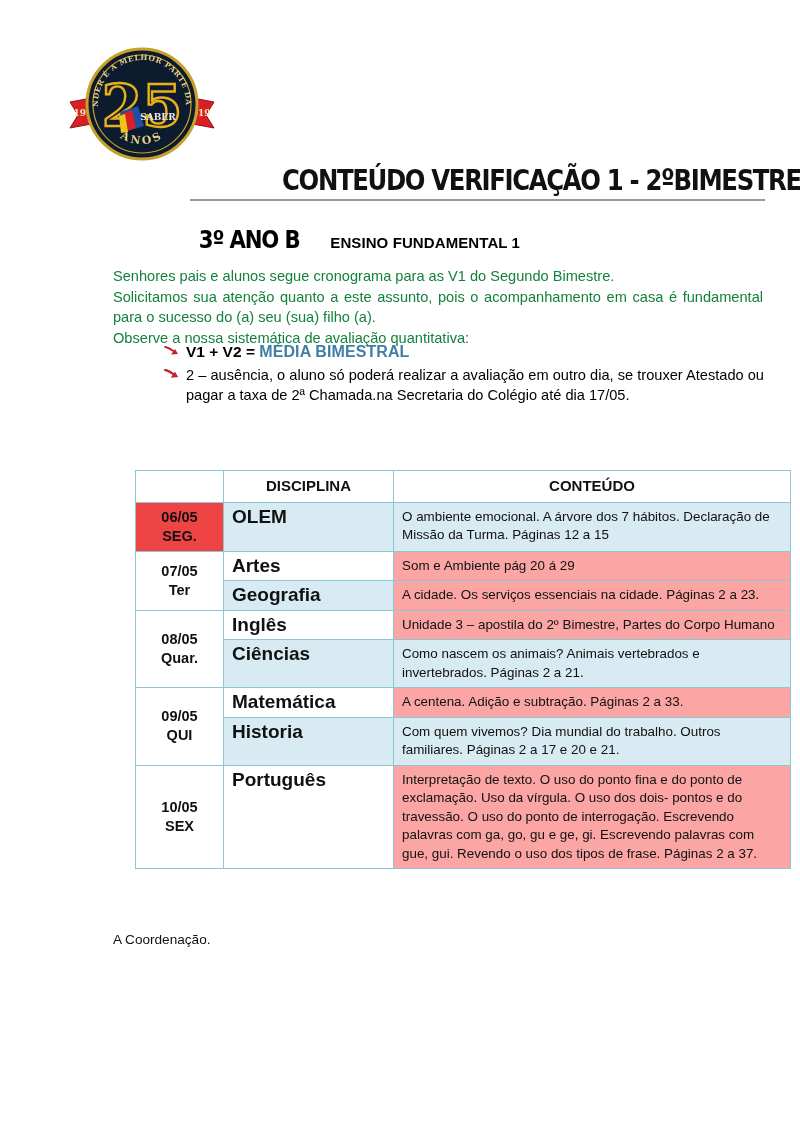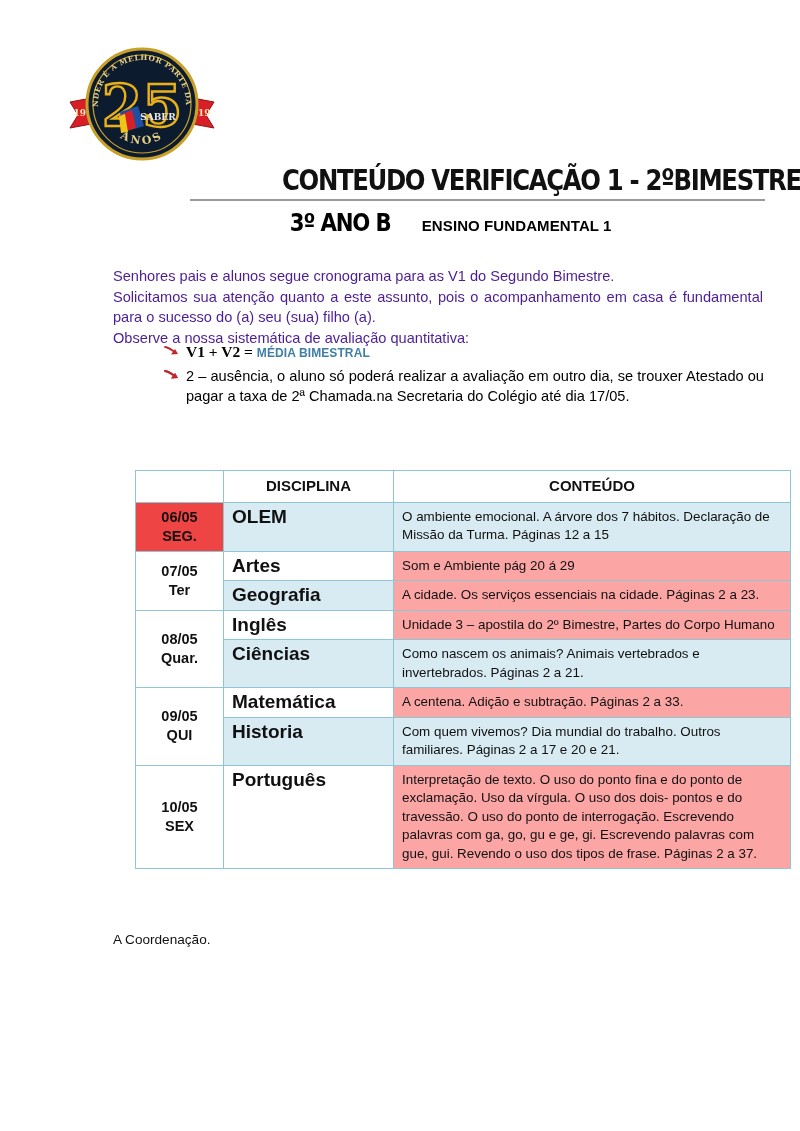--- a/index.html
+++ b/index.html
@@ -45,24 +45,24 @@
     white-space: nowrap;
     color: #111;
   }
   .title-rule {
     margin-top: 4px;
     height: 2px;
     background: #9a9a9a;
     width: 100%;
   }
   .subtitle-row {
-    margin-top: 7px;
+    margin-top: 24px;
     display: flex;
     align-items: baseline;
-    justify-content: center;
+    justify-content: flex-start;
     gap: 22px;
     padding-right: 62px;
   }
   .sub-ano {
     font-family: "DejaVu Sans", sans-serif;
     font-weight: 700;
     font-size: 25px;
     letter-spacing: -1.4px;
     transform: scaleX(0.85);
     transform-origin: right baseline;
@@ -78,21 +78,21 @@
 
   
   .intro {
     position: absolute;
     left: 113px;
     top: 266px;
     width: 650px;
     font-family: "Liberation Sans", sans-serif;
     font-size: 14.6px;
     line-height: 20.5px;
-    color: #4c1d95;
+    color: #15803d;
   }
   .intro p { margin: 0; }
   .intro p.just { text-align: justify; }
 
   
   .arrow-list {
     position: absolute;
     left: 164px;
     top: 342px;
     width: 600px;
@@ -110,28 +110,28 @@
     top: 3px;
     width: 17px;
     height: 14px;
   }
   .arrow-item .arrow-icon svg { display:block; }
   .arrow-item.indent-body {
     text-align: justify;
   }
   .ai-1 { margin-bottom: 2px; }
   .v-bold {
-    font-family: Liberation Serif, serif;
+    font-family: Liberation Sans, sans-serif;
     font-weight: 700;
     font-size: 15.5px;
   }
   .v-blue {
     color: #3f7fa6;
     font-weight: 700;
-    font-size: 12px;
+    font-size: 16px;
     letter-spacing: 0.1px;
   }
 
   
   .sched-table {
     position: absolute;
     left: 107px;
     top: 470px;
     width: 655px;
     border-collapse: collapse;

